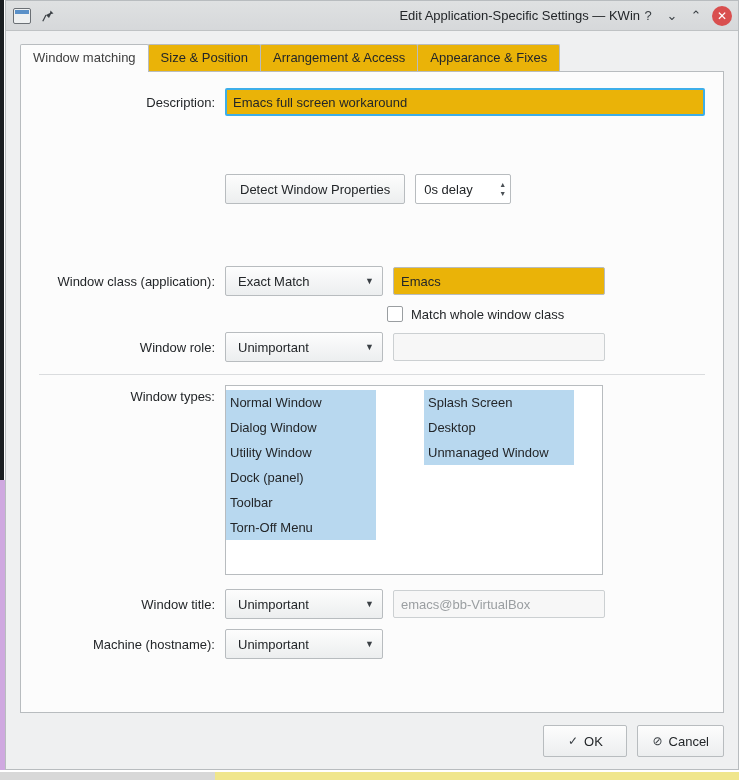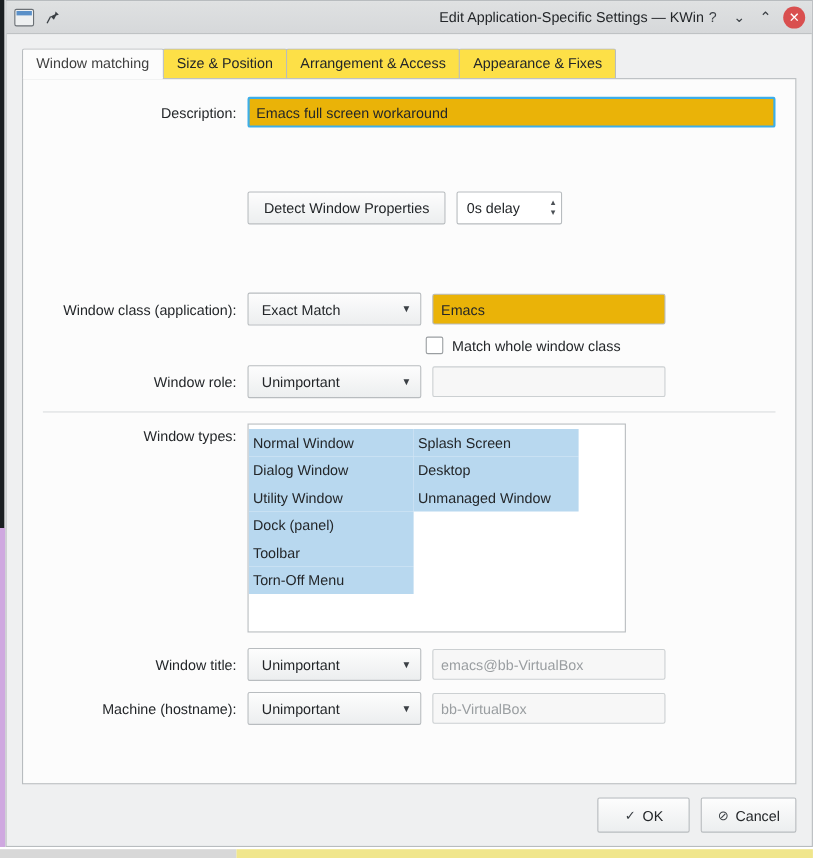--- a/index.html
+++ b/index.html
@@ -130,21 +130,21 @@
     display: flex;
     align-items: flex-end;
     height: 28px;
     position: relative;
     z-index: 2;
   }
   .tab {
     padding: 5px 12px 6px 12px;
     border: 1px solid #b8bcbf;
     border-bottom: none;
-    background: #fde047;
+    background: #eab308;
     font-size: 13px;
     color: #232629;
     margin-right: -1px;
     border-radius: 2px 2px 0 0;
   }
   .tab.active {
     background: #fcfcfc;
     color: #404040;
     position: relative;
   }
@@ -276,27 +276,28 @@
     margin-right: 8px;
   }
 
   .hsep {
     height: 1px;
     background: #dadcde;
     margin: 12px 0 10px 0;
   }
 
   .listbox {
-    width: 344px;
+    width: 378px;
     height: 190px;
     border: 1px solid #b8bcbf;
     background: #ffffff;
     display: flex;
     padding: 0;
     overflow: hidden;
+    gap: 48px;
   }
   .listcol { width: 150px; padding-top: 4px; }
   .listcol.col2 { width: 150px; }
   .li {
     height: 25px;
     line-height: 25px;
     padding-left: 4px;
     font-size: 13px;
     color: #232629;
     white-space: nowrap;
@@ -445,21 +446,20 @@
           <input class="text disabled" type="text" style="width: 212px;" placeholder="emacs@bb-VirtualBox">
         </div>
 
         <div class="row">
           <div class="label">Machine (hostname):</div>
           <div class="combo combo-w">
             <span class="cb-label">Unimportant</span>
             <span class="cb-arrow">▼</span>
           </div>
           <div class="cbrow-gap"></div>
-          <input class="text disabled" type="text" style="width: 212px;" placeholder="bb-VirtualBox">
         </div>
 
       </div>
     </div>
 
     <div class="footer">
       <button class="btn">
         <span class="glyph">✓</span>
         <span>OK</span>
       </button>

